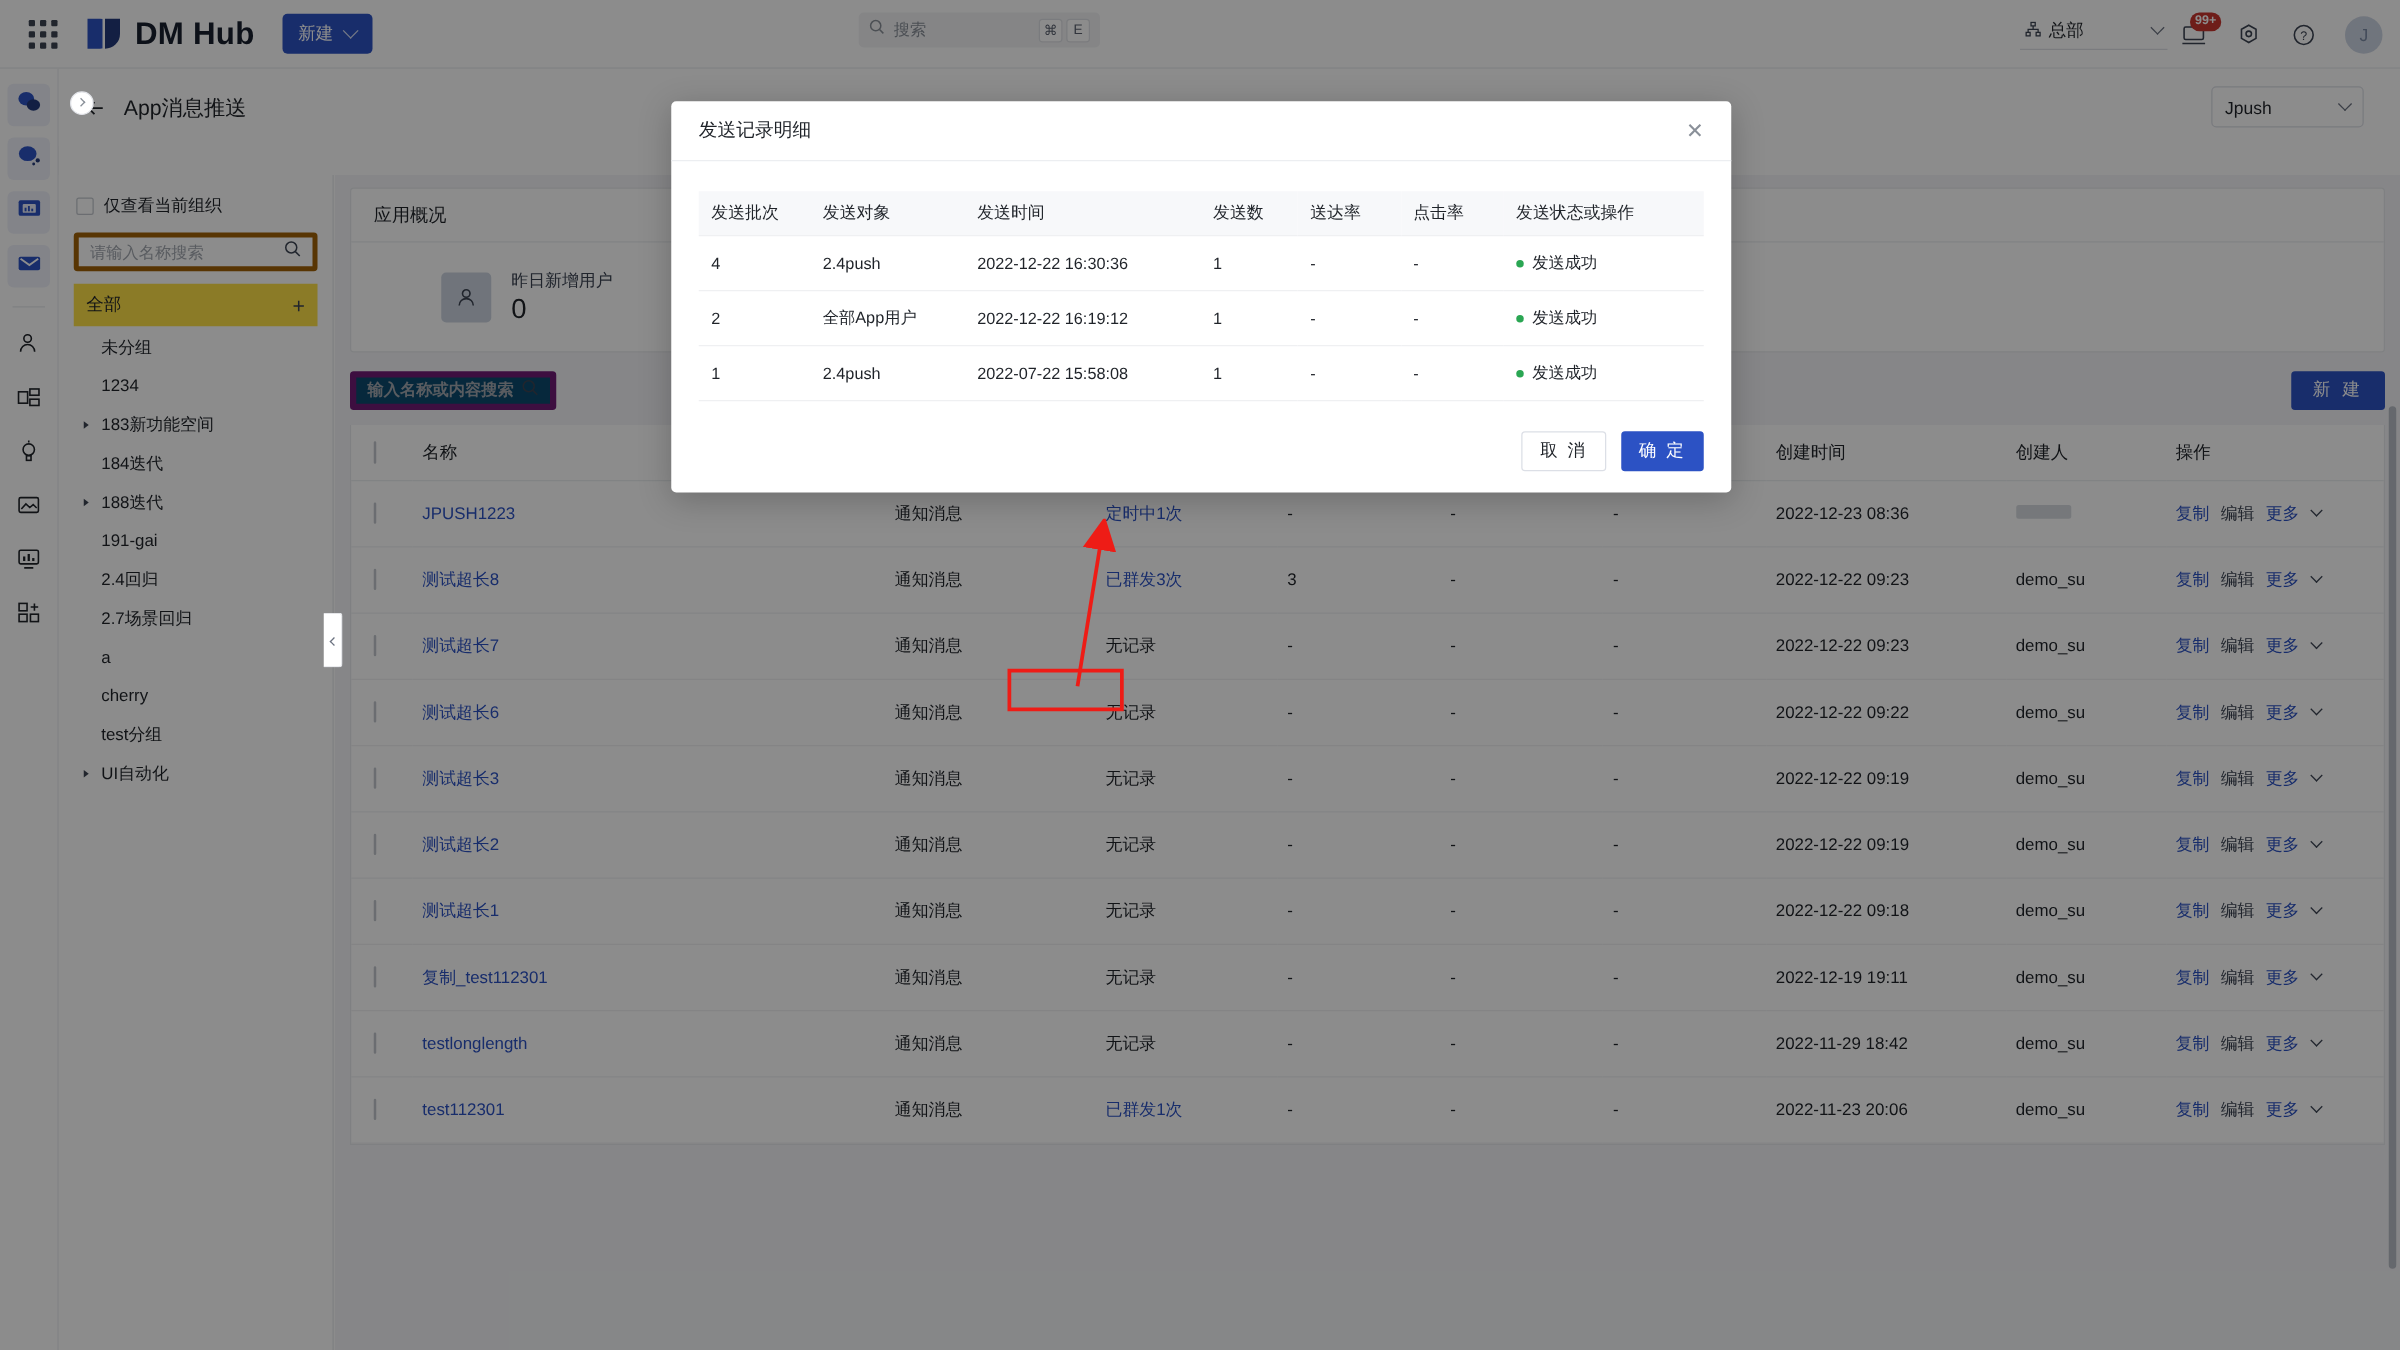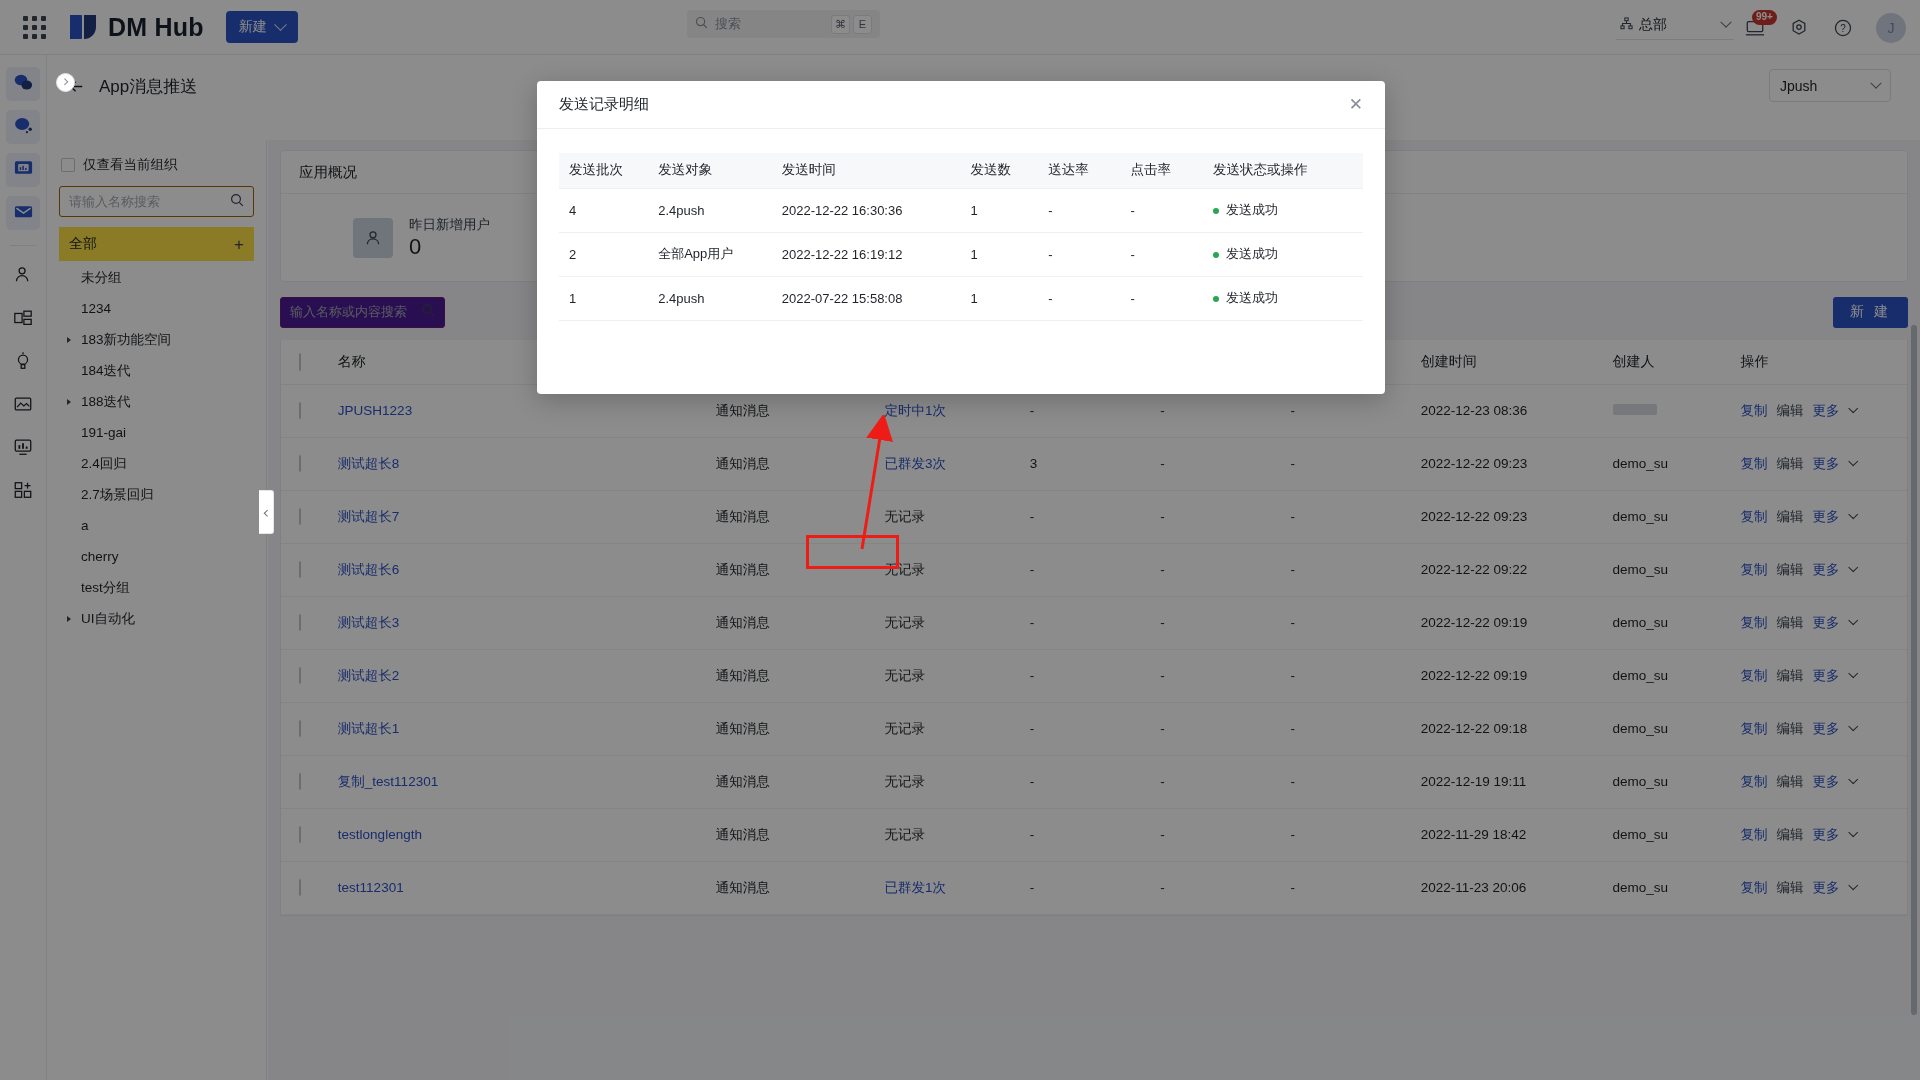--- a/index.html
+++ b/index.html
@@ -104,21 +104,21 @@
   .tab.active { color: #2c52c4; font-weight: 500; }
   .tab.active::after { content: ""; position: absolute; left: 0; right: 0; bottom: -1px;
     height: 2px; background: #2c52c4; }
 
   
   .groups { position: absolute; left: 47px; top: 140px; width: 220px; bottom: 0;
     background: #fff; border-right: 1px solid #e8eaed; padding: 12px 12px 0; }
   .chk-row { display: flex; align-items: center; gap: 8px; margin: 4px 0 12px 2px; cursor: pointer;}
   .chkbox { width: 14px; height: 14px; border: 1px solid #c3c7ce; border-radius: 2px; background:#fff; }
   .chk-label { font-size: 13.5px; color: #1f2329; }
-  .grp-search { height: 31px; border: 1px solid #a16207; border-radius: 3px;
+  .grp-search { height: 31px; border: 4px solid #a16207; border-radius: 3px;
     display: flex; align-items: center; padding: 0 9px; cursor: text; }
   .grp-search .ph { flex: 1; font-size: 13px; color: #a3a8b0; }
   .grp-all { margin-top: 10px; height: 34px; background: #fde047; display: flex;
     align-items: center; padding: 0 10px; cursor: pointer; }
   .grp-all .nm { font-size: 14px; color: #1f2329; }
   .plus { margin-left: auto; font-size: 17px; color: #3c4453; line-height: 1; }
   .grp-item { height: 29px; display: flex; align-items: center; font-size: 13.5px;
     color: #1f2329; padding-left: 22px; cursor: pointer; position: relative; margin-top: 2px; }
   .grp-item .caret { position: absolute; left: 8px; width: 0; height: 0;
     border-left: 4.5px solid #3c4453; border-top: 3.5px solid transparent;
@@ -144,22 +144,22 @@
   .stat-ico.blue { background: #ccd4e0; }
   .stat-ico.amber { background: #f6e7d2; }
   .stat-txt .lab { font-size: 13.5px; color: #3c4453; display: flex;
     align-items: center; gap: 5px; }
   .stat-txt .val { font-size: 22px; color: #1f2329; margin-top: 3px; }
   .q-ico { width: 13px; height: 13px; border: 1px solid #d89b3c; border-radius: 50%;
     color: #d89b3c; font-size: 9px; display: flex; align-items: center;
     justify-content: center; }
 
   .list-bar { margin-top: 14px; height: 32px; display: flex; align-items: center; }
-  .list-search { width: 165px; height: 31px; background: #4c1d95; border: 1px solid #701a75;
-    border-radius: 3px; display: flex; align-items: center; padding: 0 9px; cursor: text; }
+  .list-search { width: 165px; height: 31px; background: #0c4a6e; border: 5px solid #701a75;
+    border-radius: 3px; display: flex; align-items: center; padding: 0 9px; cursor: text; font-weight: bold; }
   .list-search .ph { flex: 1; font-size: 13px; color: #a3a8b0; }
   .create-btn { margin-left: auto; height: 31px; padding: 0 17px; background: #2c52c4;
     color: #fff; font-size: 14px; border: none; border-radius: 3px; cursor: pointer;
     letter-spacing: 3px; }
 
   .dt-wrap { margin-top: 12px; background: #fff; border: 1px solid #e8eaed;
     border-top: none; }
   .dt { width: 100%; border-collapse: collapse; table-layout: fixed; }
   .dt th { background: #fff; font-size: 14px; font-weight: 500; color: #1f2329;
     text-align: left; height: 44px; padding: 0 8px; border-bottom: 1px solid #eceef1; }
@@ -802,20 +802,24 @@
               <td><span>2.4push</span></td>
               <td><span>2022-07-22 15:58:08</span></td>
               <td><span>1</span></td>
               <td><span>-</span></td>
               <td><span>-</span></td>
               <td><span class="dot"></span><span>发送成功</span></td>
             </tr>
           </tbody>
       </table>
     </div>
+    <div class="m-foot">
+      <button class="btn-ghost">取 消</button>
+      <button class="btn-primary">确 定</button>
+    </div>
   </div>
 
   <svg class="anno-arrow" viewBox="0 0 120 140">
     <defs>
       <marker id="ah" markerWidth="9" markerHeight="9" refX="5" refY="4.5" orient="auto">
         <path d="M0,0 L9,4.5 L0,9 z" fill="#ee1c16"></path>
       </marker>
     </defs>
     <line x1="42" y1="134" x2="62" y2="10" stroke="#ee1c16" stroke-width="3" marker-end="url(#ah)"></line>
   </svg>

